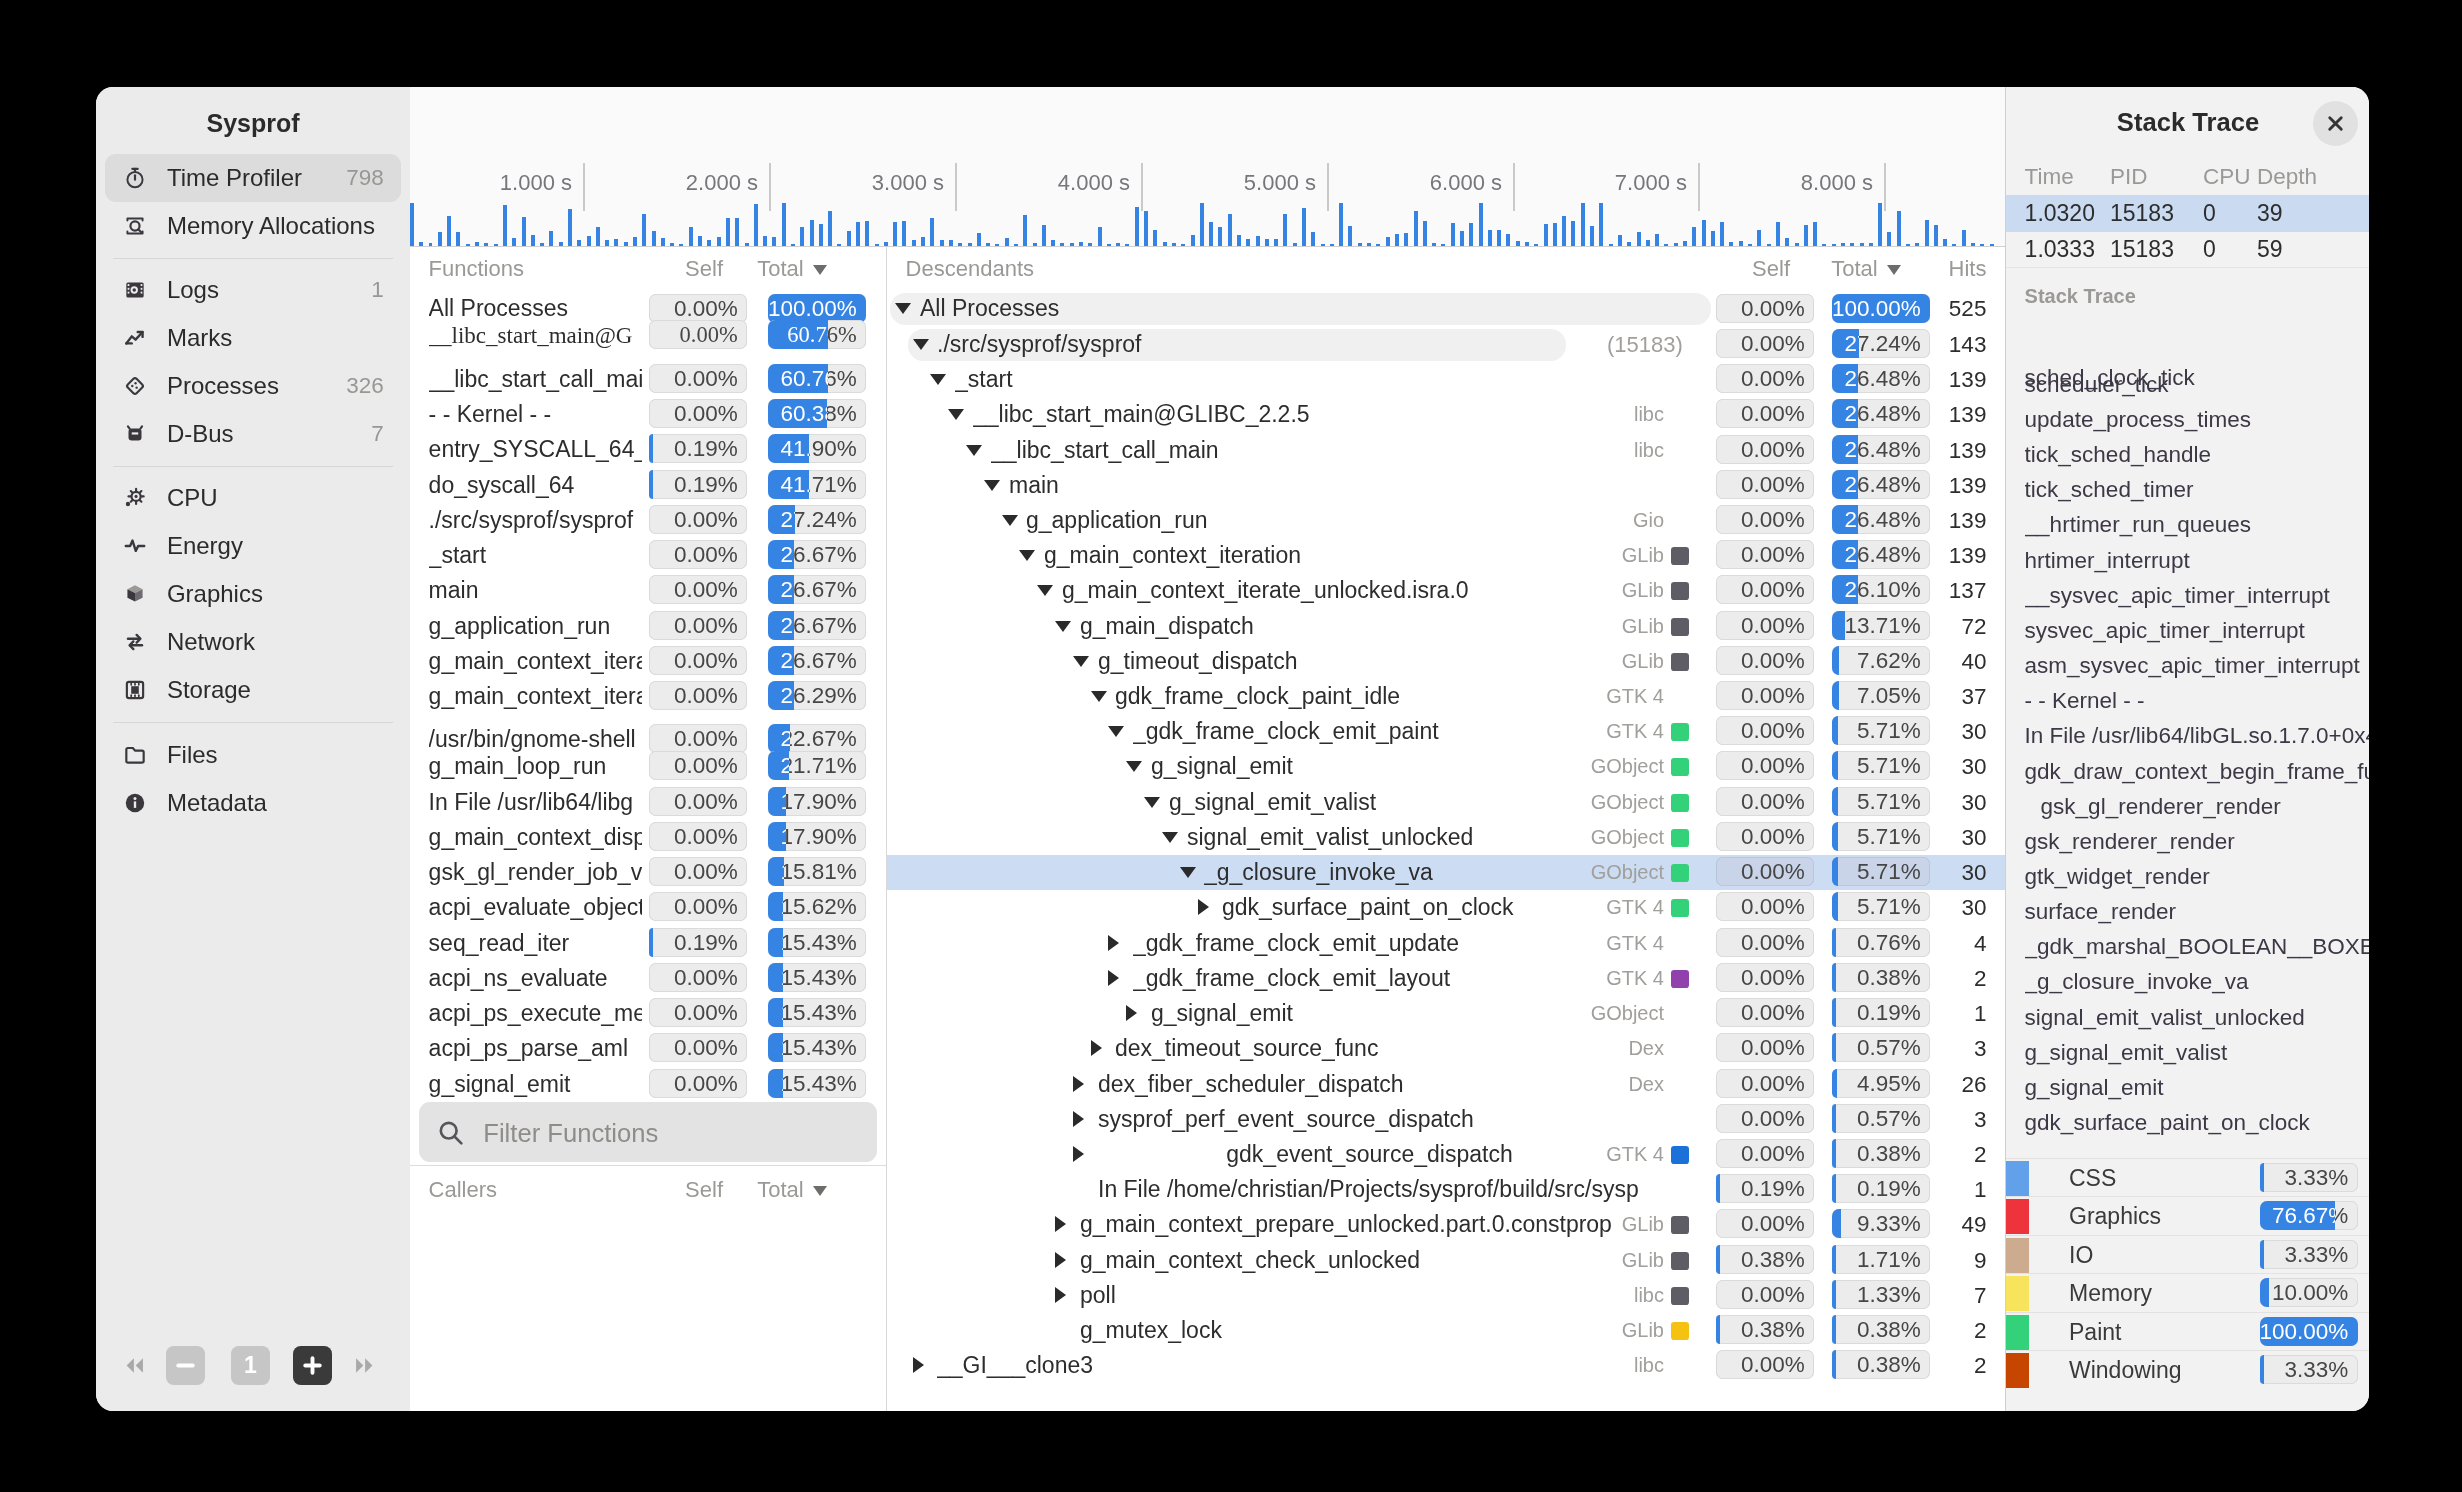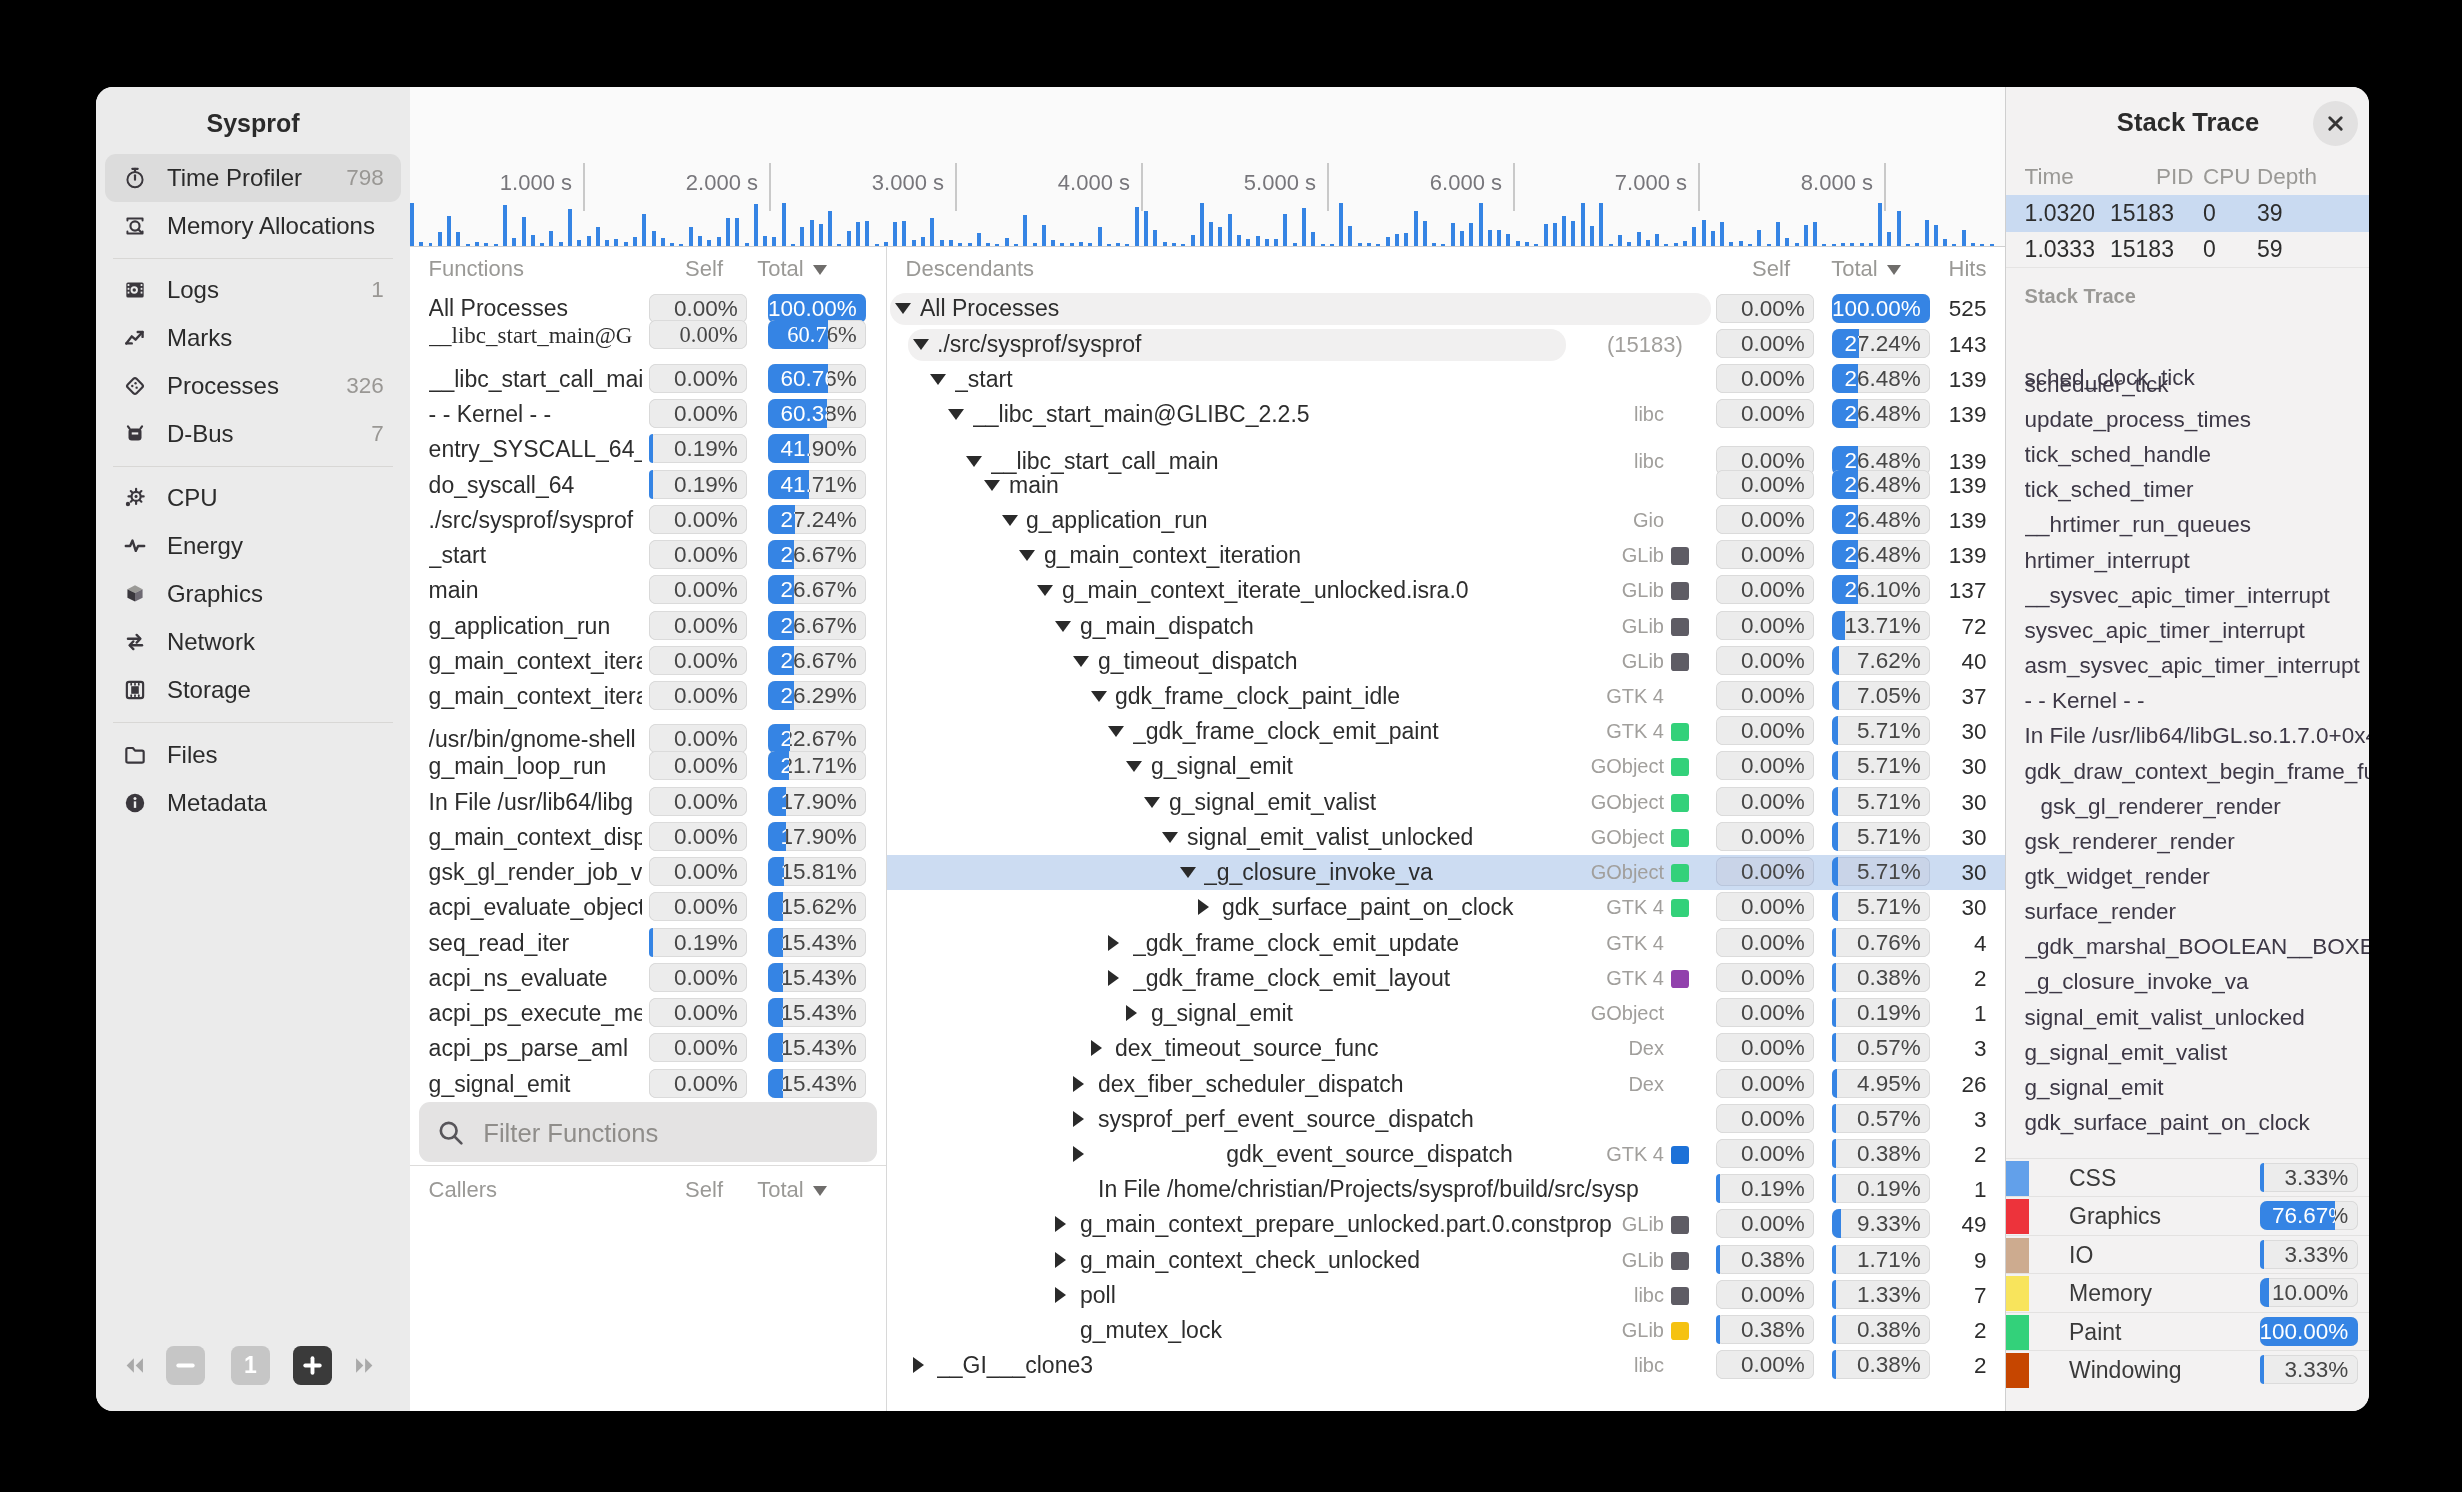--- a/index.html
+++ b/index.html
@@ -906,21 +906,21 @@
             <div class="pill" style="left: 945px; width: 98px;">
               <span class="t">26.48%</span>
               <span class="clip" style="width:26px">
                 <span class="inner" style="width:98px">
                   <span class="t2">26.48%</span>
                 </span>
               </span>
             </div>
             <div class="hits" style="right: 18.6px; width: 62px;">139</div>
           </div>
-          <div class="row" style="top: 158px;">
+          <div class="row" style="top: 147px;">
             <span class="exp open" style="left: 79px;"></span>
             <div class="name" style="left: 104px; right: 356px;">__libc_start_call_main</div>
             <span class="libtag" style="right: 341px; width: 124px;">libc</span>
             <div class="pill" style="left: 829px; width: 98px;">
               <span class="t">0.00%</span>
             </div>
             <div class="pill" style="left: 945px; width: 98px;">
               <span class="t">26.48%</span>
               <span class="clip" style="width:26px">
                 <span class="inner" style="width:98px">
@@ -1356,21 +1356,21 @@
 
   <aside class="stack">
     <div class="stack-title">Stack Trace</div>
     <div class="close-btn">
       <svg width="23" height="23" viewBox="0 0 24 24">
           <path d="M6 6 L18 18 M18 6 L6 18" stroke="currentColor" stroke-width="3" stroke-linecap="round"></path>
         </svg>
     </div>
     <div class="st-tablehead" id="st-tablehead">
         <span class="c" style="left: 18.6px;">Time</span>
-        <span class="c" style="left: 104px; margin-left: 46px;">PID</span>
+        <span class="c" style="left: 104px;">PID</span>
         <span class="c" style="left: 197px;">CPU</span>
         <span class="c" style="left: 251px;">Depth</span>
       </div>
     <div id="st-tablerows">
         <div class="st-row sel" style="top: 108px;">
           <span class="c" style="left: 18.6px;">1.0320</span>
           <span class="c" style="left: 104px;">15183</span>
           <span class="c" style="left: 197px;">0</span>
           <span class="c" style="left: 251px;">39</span>
         </div>

